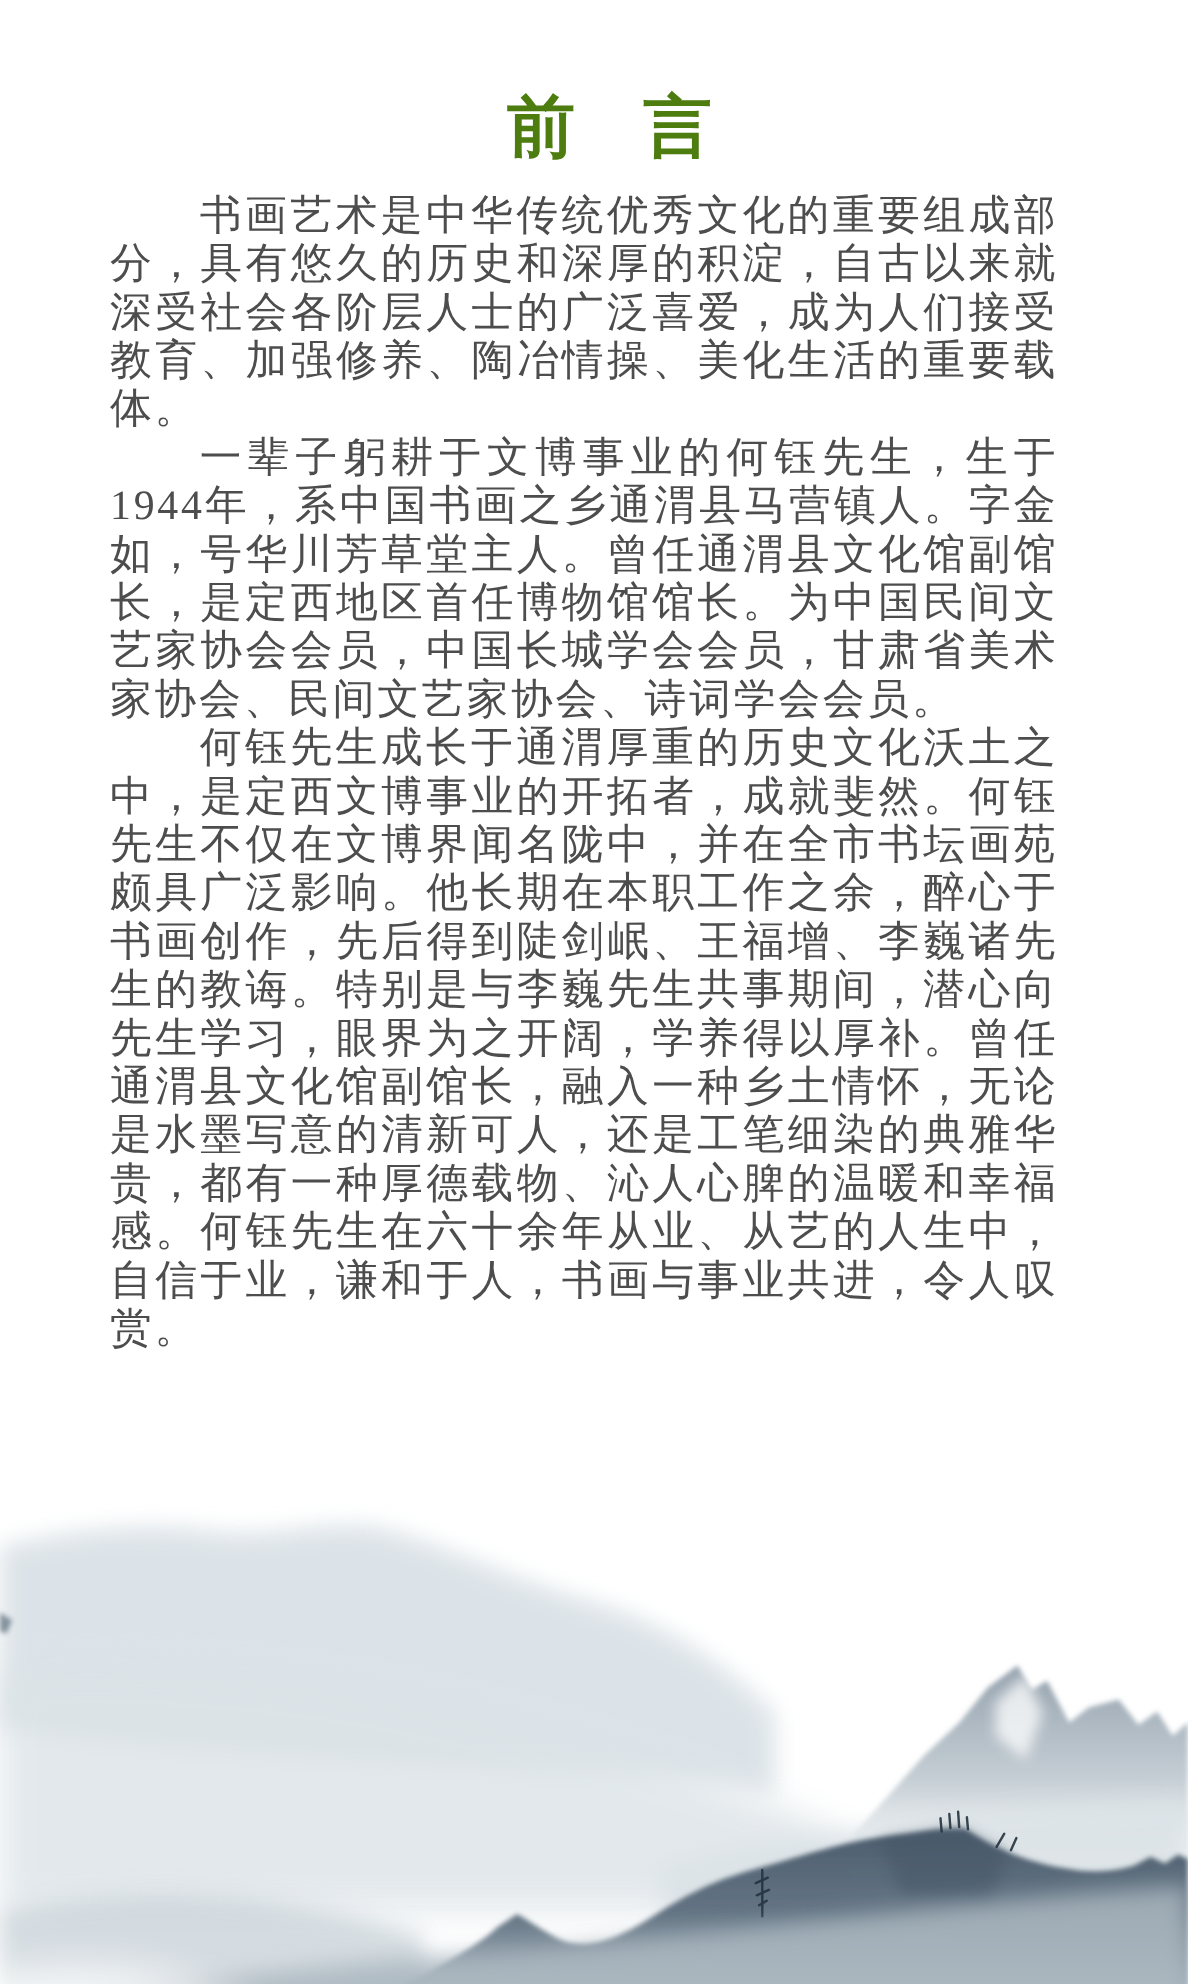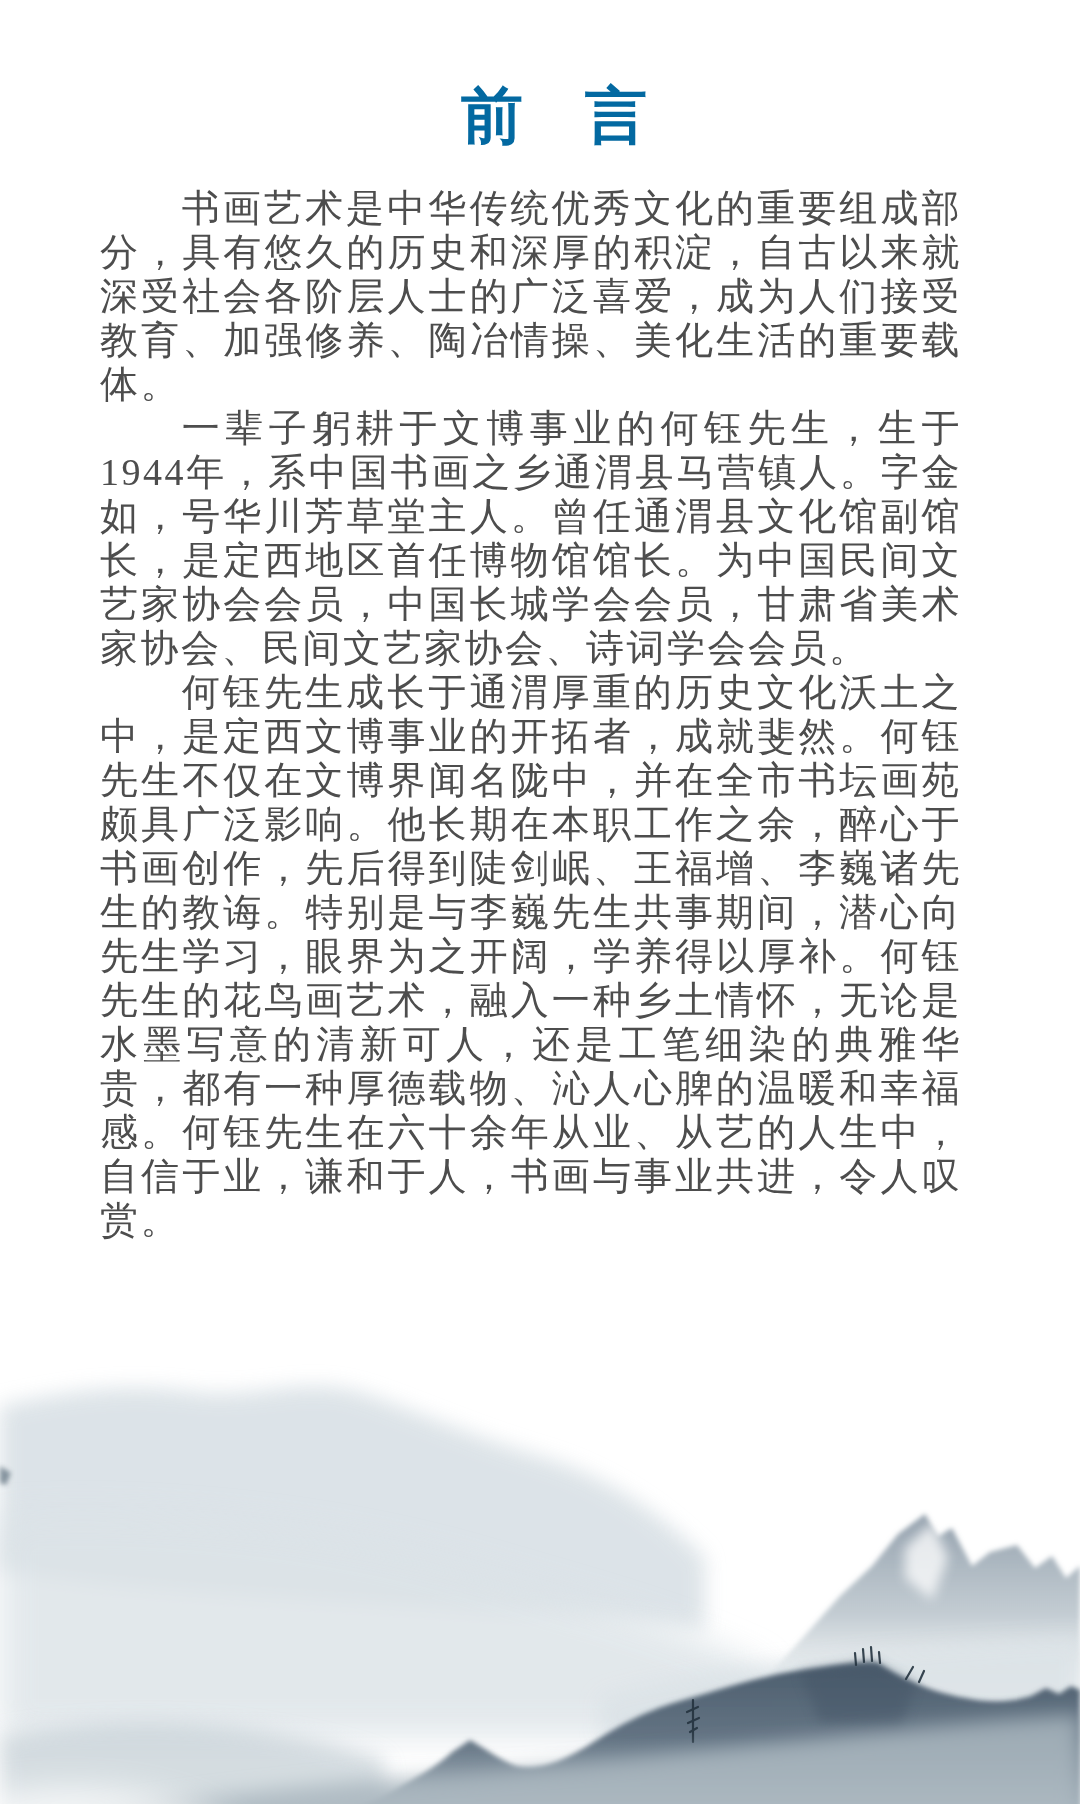--- a/index.html
+++ b/index.html
@@ -22,21 +22,21 @@
   }
   .title{
     margin:82px 0 0 0;
     text-align:center;
     font-size:62px;line-height:1.1;
     font-weight:700;
     color:#5e5e5e;
   }
   .bodytext{
     width:862px;
-    margin:36px 0 0 100px;
+    margin:24px 0 0 100px;
     color:#4d4d4d;
   }
   .bodytext p{
     margin:0;
     font-size:38px;
     line-height:44px;
     letter-spacing:2.5px;
     text-align:justify;
     text-justify:inter-character;
     text-indent:2.15em;
@@ -108,21 +108,21 @@
       <path d="M919,416 L924,405"></path>
     </g>
 
     <path fill="#6b7c88" opacity="0.8" filter="url(#b2)" d="M0,200 L11,207 L6,219 L0,217 Z"></path>
 
     <path fill="url(#g-fog)" filter="url(#b10)" d="M0,620 L0,562 C120,542 260,522 420,512 C600,500 800,472 1000,454 L1080,448 L1080,620 Z"></path>
     <ellipse cx="70" cy="606" rx="190" ry="85" fill="#ffffff" opacity="0.75" filter="url(#b16)"></ellipse>
   </svg>
 
   <div class="content">
-    <h1 class="title" style="color: #0369a1; padding-left: 28px;">前　言</h1>
+    <h1 class="title" style="color: #4d7c0f; padding-left: 28px;">前　言</h1>
     <div class="bodytext" style="color: rgb(77, 77, 77);">
       <p>书画艺术是中华传统优秀文化的重要组成部分，具有悠久的历史和深厚的积淀，自古以来就深受社会各阶层人士的广泛喜爱，成为人们接受教育、加强修养、陶冶情操、美化生活的重要载体。</p>
       <p>一辈子躬耕于文博事业的何钰先生，生于1944年，系中国书画之乡通渭县马营镇人。字金如，号华川芳草堂主人。曾任通渭县文化馆副馆长，是定西地区首任博物馆馆长。为中国民间文艺家协会会员，中国长城学会会员，甘肃省美术家协会、民间文艺家协会、诗词学会会员。</p>
-      <p>何钰先生成长于通渭厚重的历史文化沃土之中，是定西文博事业的开拓者，成就斐然。何钰先生不仅在文博界闻名陇中，并在全市书坛画苑颇具广泛影响。他长期在本职工作之余，醉心于书画创作，先后得到陡剑岷、王福增、李巍诸先生的教诲。特别是与李巍先生共事期间，潜心向先生学习，眼界为之开阔，学养得以厚补。何钰先生的花鸟画艺术，融入一种乡土情怀，无论是水墨写意的清新可人，还是工笔细染的典雅华贵，都有一种厚德载物、沁人心脾的温暖和幸福感。何钰先生在六十余年从业、从艺的人生中，自信于业，谦和于人，书画与事业共进，令人叹赏。</p>
+      <p>何钰先生成长于通渭厚重的历史文化沃土之中，是定西文博事业的开拓者，成就斐然。何钰先生不仅在文博界闻名陇中，并在全市书坛画苑颇具广泛影响。他长期在本职工作之余，醉心于书画创作，先后得到陡剑岷、王福增、李巍诸先生的教诲。特别是与李巍先生共事期间，潜心向先生学习，眼界为之开阔，学养得以厚补。曾任通渭县文化馆副馆长，融入一种乡土情怀，无论是水墨写意的清新可人，还是工笔细染的典雅华贵，都有一种厚德载物、沁人心脾的温暖和幸福感。何钰先生在六十余年从业、从艺的人生中，自信于业，谦和于人，书画与事业共进，令人叹赏。</p>
     </div>
   </div>
 
 </div>
 
 </body></html>

